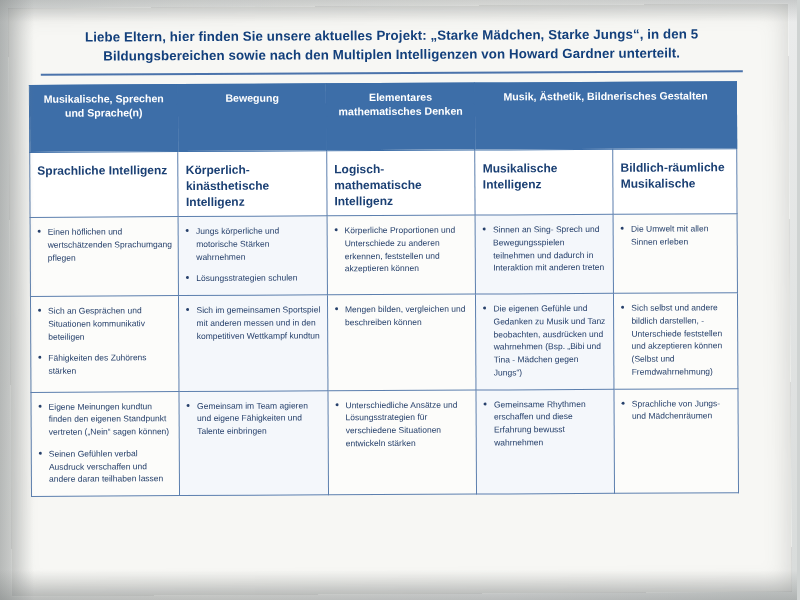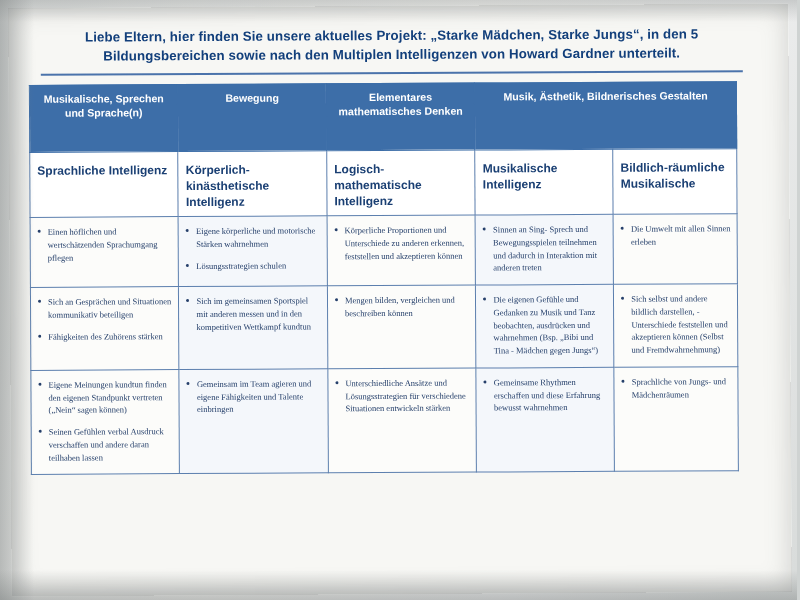--- a/index.html
+++ b/index.html
@@ -122,21 +122,20 @@
   }
   ul.bullets {
     margin: 0;
     padding: 0;
     list-style: none;
   }
   ul.bullets li {
     position: relative;
     padding-left: 11px;
     margin-bottom: 9px;
-    font-family: Liberation Serif, serif;
   }
   ul.bullets li:last-child { margin-bottom: 0; }
   ul.bullets li:before {
     content: "";
     position: absolute;
     left: 1px;
     top: 4px;
     width: 3px;
     height: 3px;
     background: #26406b;
@@ -180,21 +179,21 @@
         </tr>
 
         <tr class="body">
           <td>
             <ul class="bullets">
               <li>Einen höflichen und wertschätzenden Sprachumgang pflegen</li>
             </ul>
           </td>
           <td class="alt">
             <ul class="bullets">
-              <li>Eigene körperliche und motorische Stärken wahrnehmen</li>
+              <li>Jungs körperliche und motorische Stärken wahrnehmen</li>
               <li>Lösungsstrategien schulen</li>
             </ul>
           </td>
           <td>
             <ul class="bullets">
               <li>Körperliche Proportionen und Unterschiede zu anderen erkennen, feststellen und akzeptieren können</li>
             </ul>
           </td>
           <td class="alt">
             <ul class="bullets">

